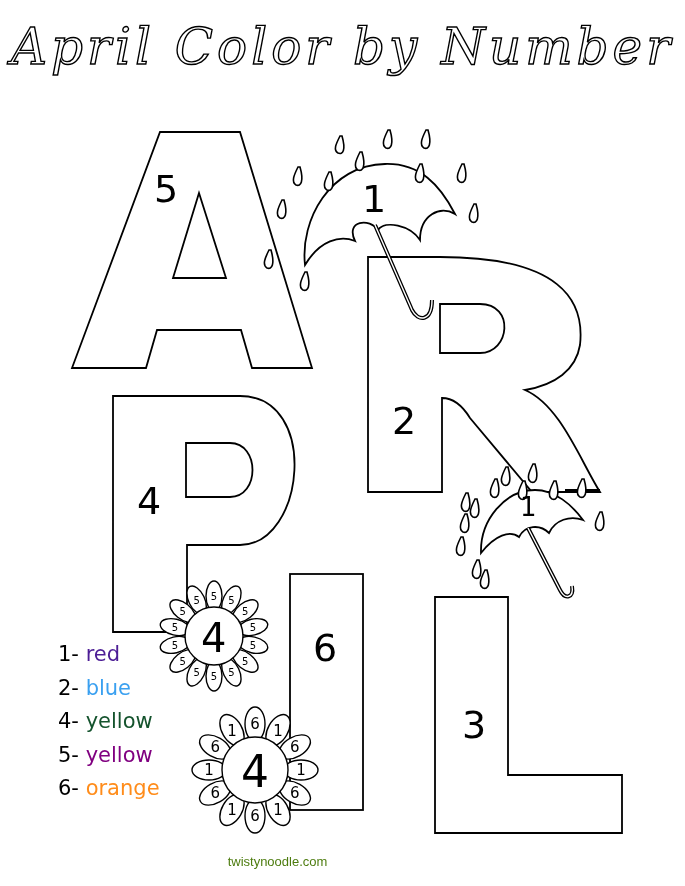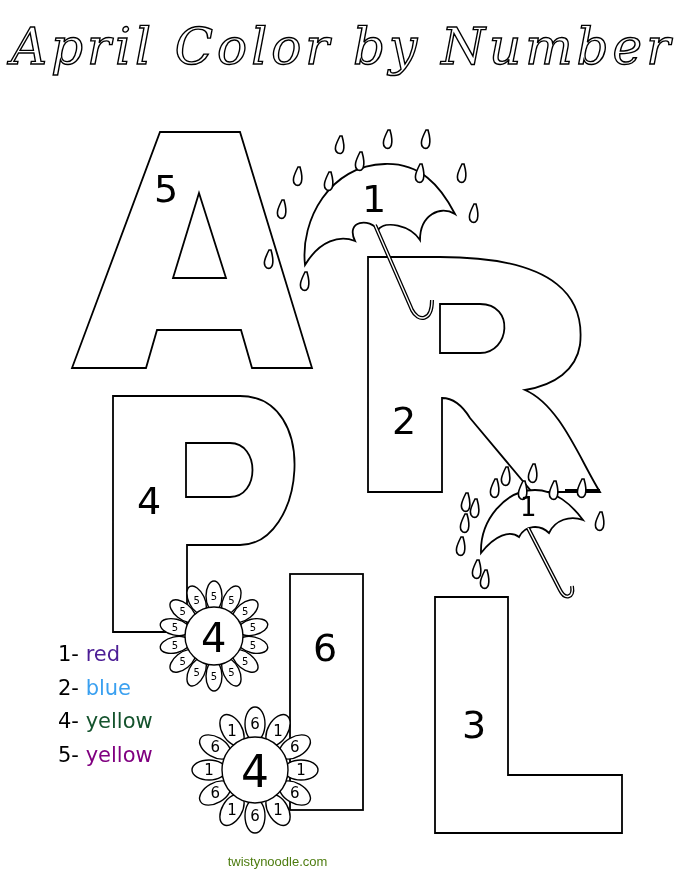--- a/index.html
+++ b/index.html
@@ -162,16 +162,17 @@
     <text class="num" x="520" y="516" font-size="26">1</text>
     <text class="num" x="201" y="652" font-size="40">4</text>
     <text class="num" x="241" y="787" font-size="44">4</text>
   </svg>
 
   <div class="legend">
     <div class="legend-row"><span class="legend-num">1-</span> <span style="color:#4c1d95">red</span></div>
     <div class="legend-row"><span class="legend-num">2-</span> <span style="color:#3aa0f0">blue</span></div>
     <div class="legend-row"><span class="legend-num">4-</span> <span style="color:#14532d">yellow</span></div>
     <div class="legend-row"><span class="legend-num">5-</span> <span style="color:#800080">yellow</span></div>
+    <div class="legend-row"><span class="legend-num">6-</span> <span style="color:#ff8c1a">orange</span></div>
   </div>
 
   <div class="footer">twistynoodle.com</div>
 </div>
 
 </body></html>

